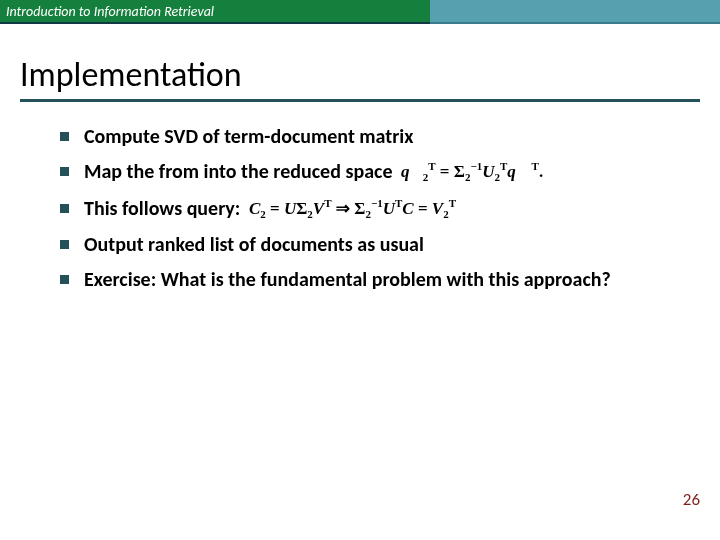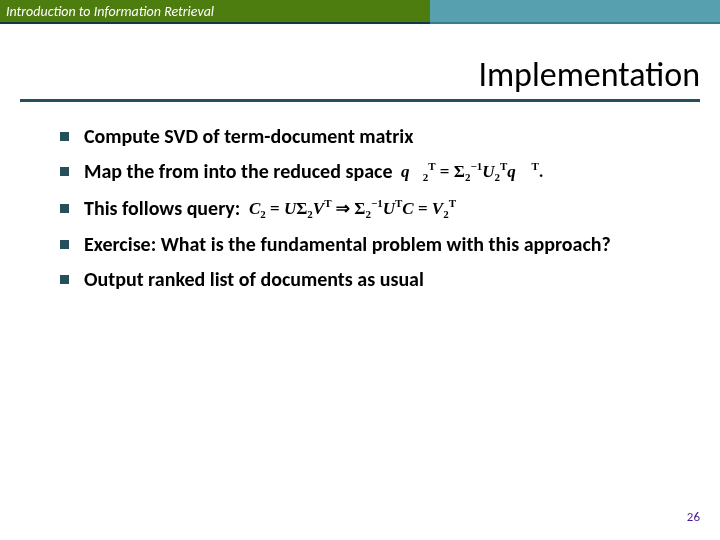--- a/index.html
+++ b/index.html
@@ -1,21 +1,21 @@
 <!DOCTYPE html>
 <html><head>
 <meta charset="utf-8">
 <style>
   * { margin: 0; padding: 0; box-sizing: border-box; }
   html, body { width: 720px; height: 540px; background: #fff; font-family: Calibri, "Segoe UI", Arial, sans-serif; color: #000; }
   .slide { width: 720px; height: 540px; position: relative; }
   .topbar { display: flex; width: 100%; height: 24px; }
   .topbar-left {
     flex: 0 0 430px;
-    background: #4d7c0f;
+    background: #15803d;
     color: #fff;
     font-style: italic;
     font-size: 14px;
     line-height: 24px;
     padding-left: 6px;
     border-bottom: 2px solid #113a44;
   }
   .topbar-right {
     flex: 1;
     background: #56a0b0;
@@ -23,21 +23,20 @@
   }
   .title-block {
     margin: 30px 20px 0 20px;
     border-bottom: 3px solid #24505a;
     padding-bottom: 4px;
   }
   .title-block h1 {
     font-size: 34px;
     font-weight: 400;
     color: #000;
-    text-align: right;
   }
   .content {
     margin: 22px 50px 0 60px;
   }
   ul.bullets { list-style: none; font-weight: bold; }
   ul.bullets > li {
     position: relative;
     font-size: 20px;
     line-height: 1.25;
     margin-bottom: 10px;
@@ -58,23 +57,23 @@
     vertical-align: middle;
     margin-left: 4px;
     text-align: center;
   }
   .math sub, .math sup { font-size: 11px; }
   .ital { font-style: italic; }
   .sub { vertical-align: sub; font-size: 14px; }
   .pagenum {
     position: absolute;
     right: 20px;
-    bottom: 16px;
-    color: #4c1d95;
-    font-size: 13px;
+    bottom: 30px;
+    color: #7f1d1d;
+    font-size: 17px;
   }
   .arrow { font-family: Arial, sans-serif; }
   .nowrap { white-space: nowrap; }
 </style>
 </head>
 <body>
 
 <div class="slide">
 
   <div class="topbar">
@@ -103,24 +102,24 @@
 
       <li>
         <span>This follows query:</span>
         <span class="math nowrap">
           <span class="ital">C</span><sub>2</sub> = <span class="ital">U</span>Σ<sub>2</sub><span class="ital">V</span><sup>T</sup> <span class="arrow">⇒</span> Σ<sub>2</sub><sup>−1</sup><span class="ital">U</span><sup>T</sup><span class="ital">C</span> = <span class="ital">V</span><sub>2</sub><sup>T</sup>
         </span>
       </li>
 
 
       <li>
-        <span>Exercise: What is the fundamental problem with this approach?</span>
+        <span>Output ranked list of documents as usual</span>
       </li>
 
       <li>
-        <span>Output ranked list of documents as usual</span>
+        <span>Exercise: What is the fundamental problem with this approach?</span>
       </li>
 
     </ul>
   </div>
 
   <div class="pagenum">26</div>
 </div>
 
 </body></html>

